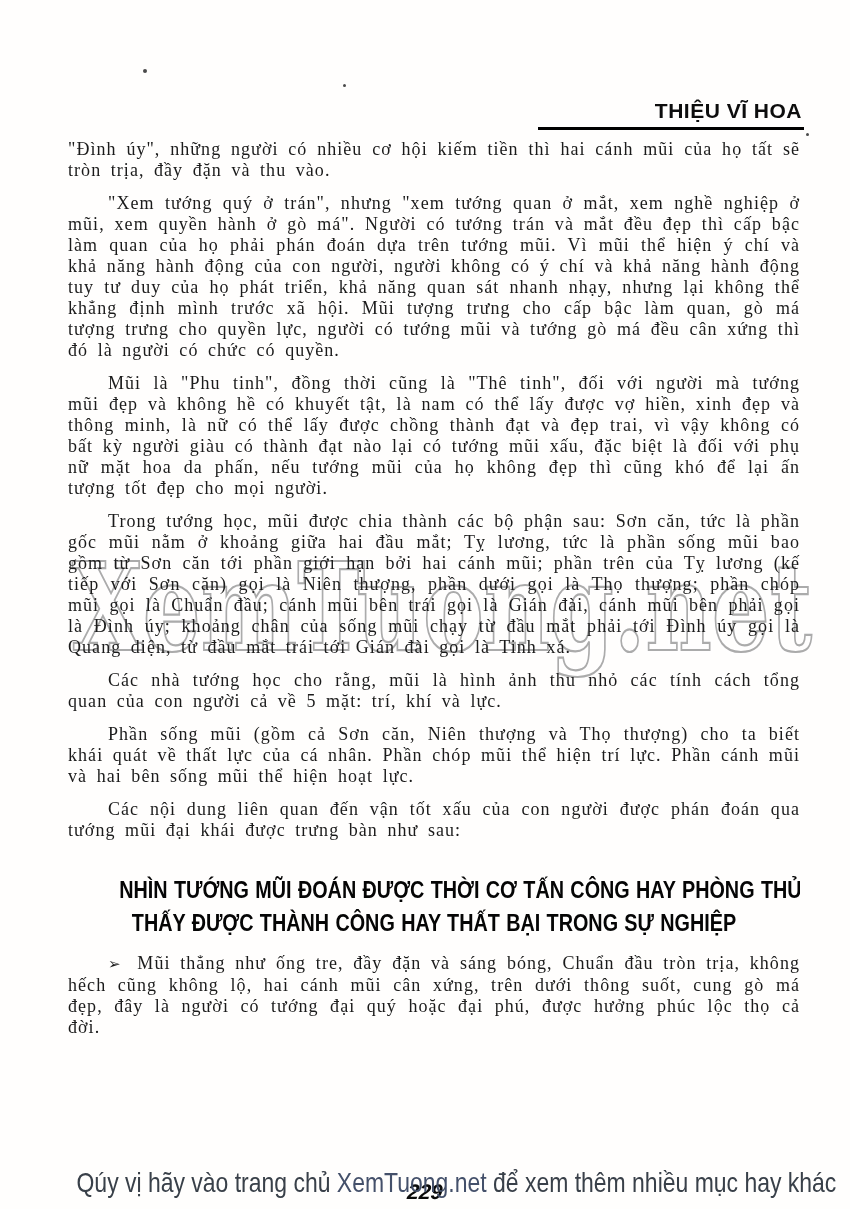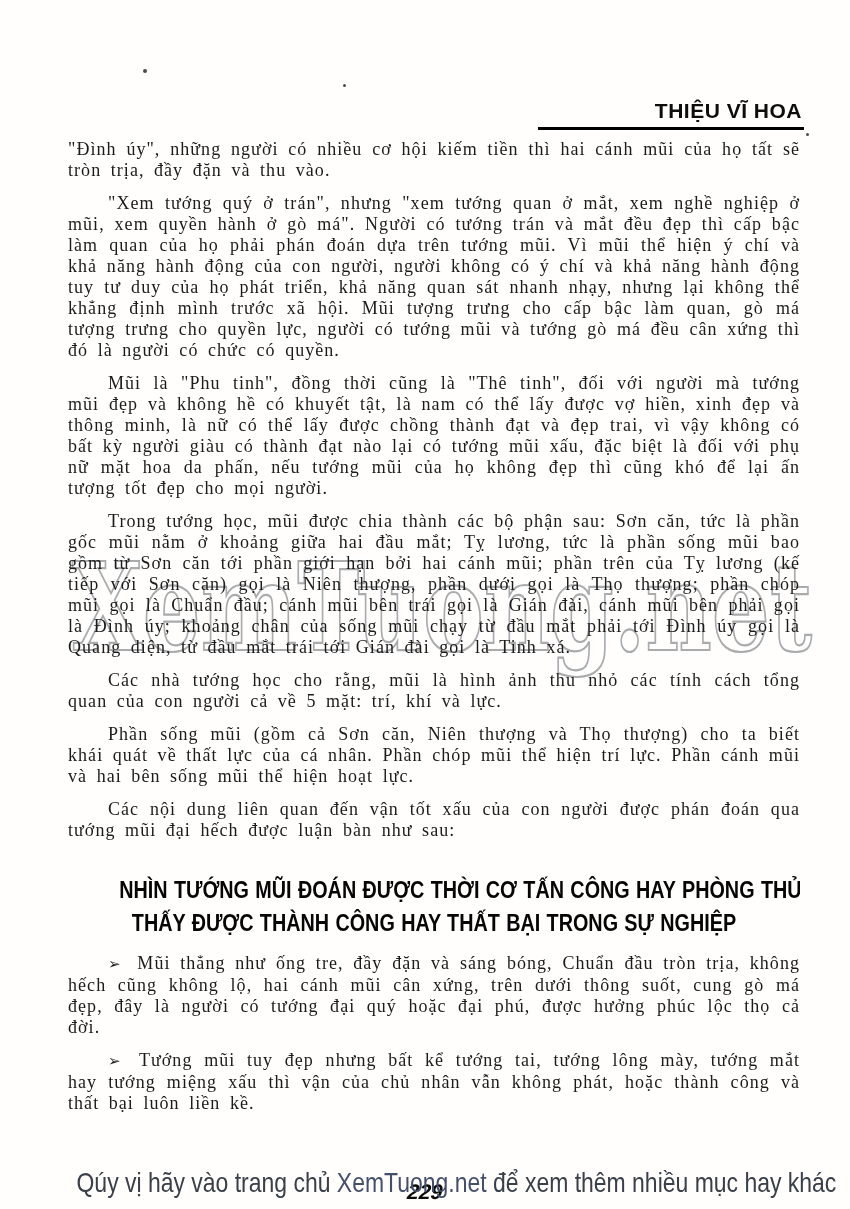--- a/index.html
+++ b/index.html
@@ -102,34 +102,30 @@
     <text class="wm-line" x="8" y="110" font-size="122" textLength="740" lengthAdjust="spacingAndGlyphs">XemTuong.net</text>
   </svg>
 
   <div class="content">
     <p class="first">"Đình úy", những người có nhiều cơ hội kiếm tiền thì hai cánh mũi của họ tất sẽ tròn trịa, đầy đặn và thu vào.</p>
     <p>"Xem tướng quý ở trán", nhưng "xem tướng quan ở mắt, xem nghề nghiệp ở mũi, xem quyền hành ở gò má". Người có tướng trán và mắt đều đẹp thì cấp bậc làm quan của họ phải phán đoán dựa trên tướng mũi. Vì mũi thể hiện ý chí và khả năng hành động của con người, người không có ý chí và khả năng hành động tuy tư duy của họ phát triển, khả năng quan sát nhanh nhạy, nhưng lại không thể khẳng định mình trước xã hội. Mũi tượng trưng cho cấp bậc làm quan, gò má tượng trưng cho quyền lực, người có tướng mũi và tướng gò má đều cân xứng thì đó là người có chức có quyền.</p>
     <p>Mũi là "Phu tinh", đồng thời cũng là "Thê tinh", đối với người mà tướng mũi đẹp và không hề có khuyết tật, là nam có thể lấy được vợ hiền, xinh đẹp và thông minh, là nữ có thể lấy được chồng thành đạt và đẹp trai, vì vậy không có bất kỳ người giàu có thành đạt nào lại có tướng mũi xấu, đặc biệt là đối với phụ nữ mặt hoa da phấn, nếu tướng mũi của họ không đẹp thì cũng khó để lại ấn tượng tốt đẹp cho mọi người.</p>
     <p>Trong tướng học, mũi được chia thành các bộ phận sau: Sơn căn, tức là phần gốc mũi nằm ở khoảng giữa hai đầu mắt; Tỵ lương, tức là phần sống mũi bao gồm từ Sơn căn tới phần giới hạn bởi hai cánh mũi; phần trên của Tỵ lương (kế tiếp với Sơn căn) gọi là Niên thượng, phần dưới gọi là Thọ thượng; phần chóp mũi gọi là Chuẩn đầu; cánh mũi bên trái gọi là Gián đài, cánh mũi bên phải gọi là Đình úy; khoảng chân của sống mũi chạy từ đầu mắt phải tới Đình úy gọi là Quang diện, từ đầu mắt trái tới Gián đài gọi là Tinh xá.</p>
     <p>Các nhà tướng học cho rằng, mũi là hình ảnh thu nhỏ các tính cách tổng quan của con người cả về 5 mặt: trí, khí và lực.</p>
     <p>Phần sống mũi (gồm cả Sơn căn, Niên thượng và Thọ thượng) cho ta biết khái quát về thất lực của cá nhân. Phần chóp mũi thể hiện trí lực. Phần cánh mũi và hai bên sống mũi thể hiện hoạt lực.</p>
-    <p>Các nội dung liên quan đến vận tốt xấu của con người được phán đoán qua tướng mũi đại hếch được luận bàn như sau:</p>
+    <p>Các nội dung liên quan đến vận tốt xấu của con người được phán đoán qua tướng mũi đại khái được trưng bàn như sau:</p>
 
     <div class="section-heading">
       <span class="hline">NHÌN TƯỚNG MŨI ĐOÁN ĐƯỢC THỜI CƠ TẤN CÔNG HAY PHÒNG THỦ VÀ</span>
       <span class="hline">THẤY ĐƯỢC THÀNH CÔNG HAY THẤT BẠI TRONG SỰ NGHIỆP</span>
     </div>
 
     <p class="bullet">
       <span class="marker">➢</span>
       <span>Mũi thẳng như ống tre, đầy đặn và sáng bóng, Chuẩn đầu tròn trịa, không hếch cũng không lộ, hai cánh mũi cân xứng, trên dưới thông suốt, cung gò má đẹp, đây là người có tướng đại quý hoặc đại phú, được hưởng phúc lộc thọ cả đời.</span>
-    </p>
-    <p class="bullet">
-      <span class="marker">➢</span>
-      <span>Tướng mũi tuy đẹp nhưng bất kể tướng tai, tướng lông mày, tướng mắt hay tướng miệng xấu thì vận của chủ nhân vẫn không phát, hoặc thành công và thất bại luôn liền kề.</span>
     </p>
   </div>
 
   <div class="page-number">229</div>
   <div class="footer">
     <span>Qúy vị hãy vào trang chủ </span><span class="site">XemTuong.net</span><span> để xem thêm nhiều mục hay khác</span>
   </div>
 
 </div>
 

